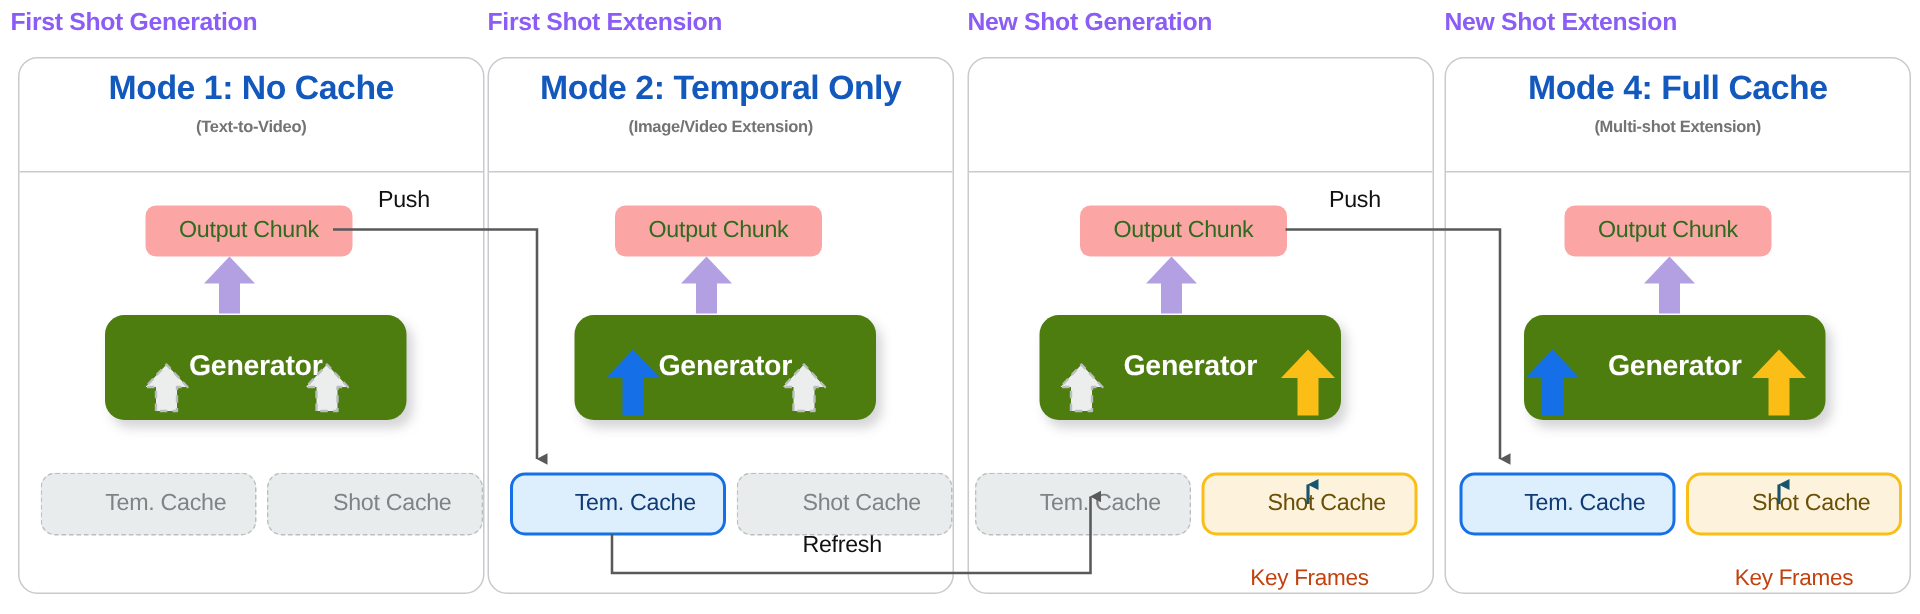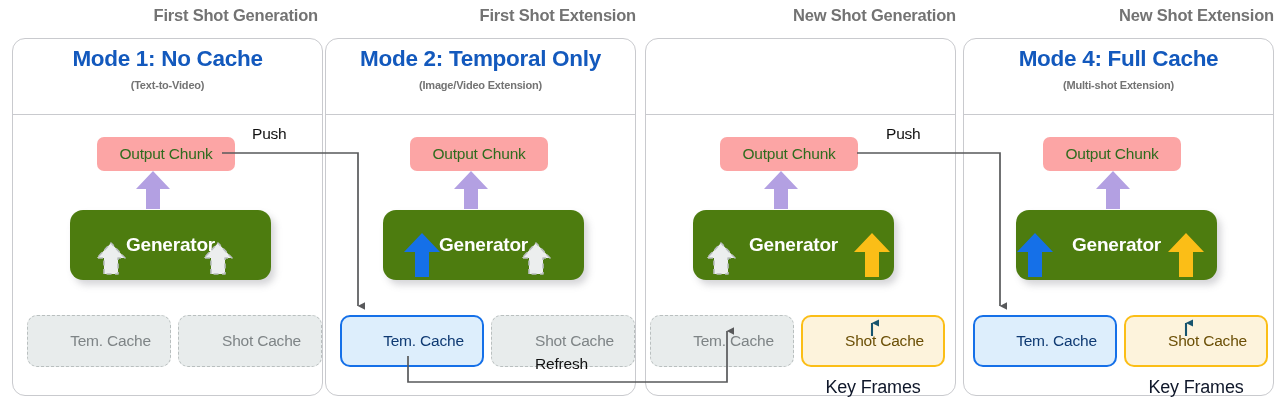--- a/index.html
+++ b/index.html
@@ -22,24 +22,24 @@
     width: 1280px;
     height: 409px;
   }
 
   
   .panel-title {
     position: absolute;
     top: 4px;
     height: 22px;
     line-height: 22px;
-    text-align: right;
+    text-align: left;
     font-size: 16.5px;
     font-weight: bold;
-    color: #737373;
+    color: #8b5cf6;
     letter-spacing: -0.2px;
     white-space: nowrap;
   }
 
   
   .panel {
     position: absolute;
     top: 38px;
     height: 358px;
     box-sizing: border-box;
@@ -99,21 +99,21 @@
     background: #4d7c0f;
     border-radius: 13px;
     color: #ffffff;
     font-size: 19px;
     font-weight: bold;
     letter-spacing: -0.2px;
     box-shadow: 4px 5px 7px rgba(120,120,130,0.30);
   }
 
   .cache {
-    height: 52px;
+    height: 42px;
     font-size: 15.5px;
     letter-spacing: -0.2px;
     border-radius: 10px;
     padding-left: 23px;
   }
   .cache.off {
     background: #e8ecec;
     border: 1.6px dashed #b9bfbf;
     color: #7e8486;
   }
@@ -131,22 +131,22 @@
   
   .edge-label {
     position: absolute;
     font-size: 15.5px;
     color: #111111;
     letter-spacing: -0.2px;
     white-space: nowrap;
   }
   .keyframes-label {
     position: absolute;
-    font-size: 18px;
-    color: #0f172a;
+    font-size: 15px;
+    color: #c2410c;
     letter-spacing: -0.2px;
     white-space: nowrap;
     text-align: center;
   }
 
   
   #wires {
     position: absolute;
     left: 0; top: 0;
     width: 1280px;

